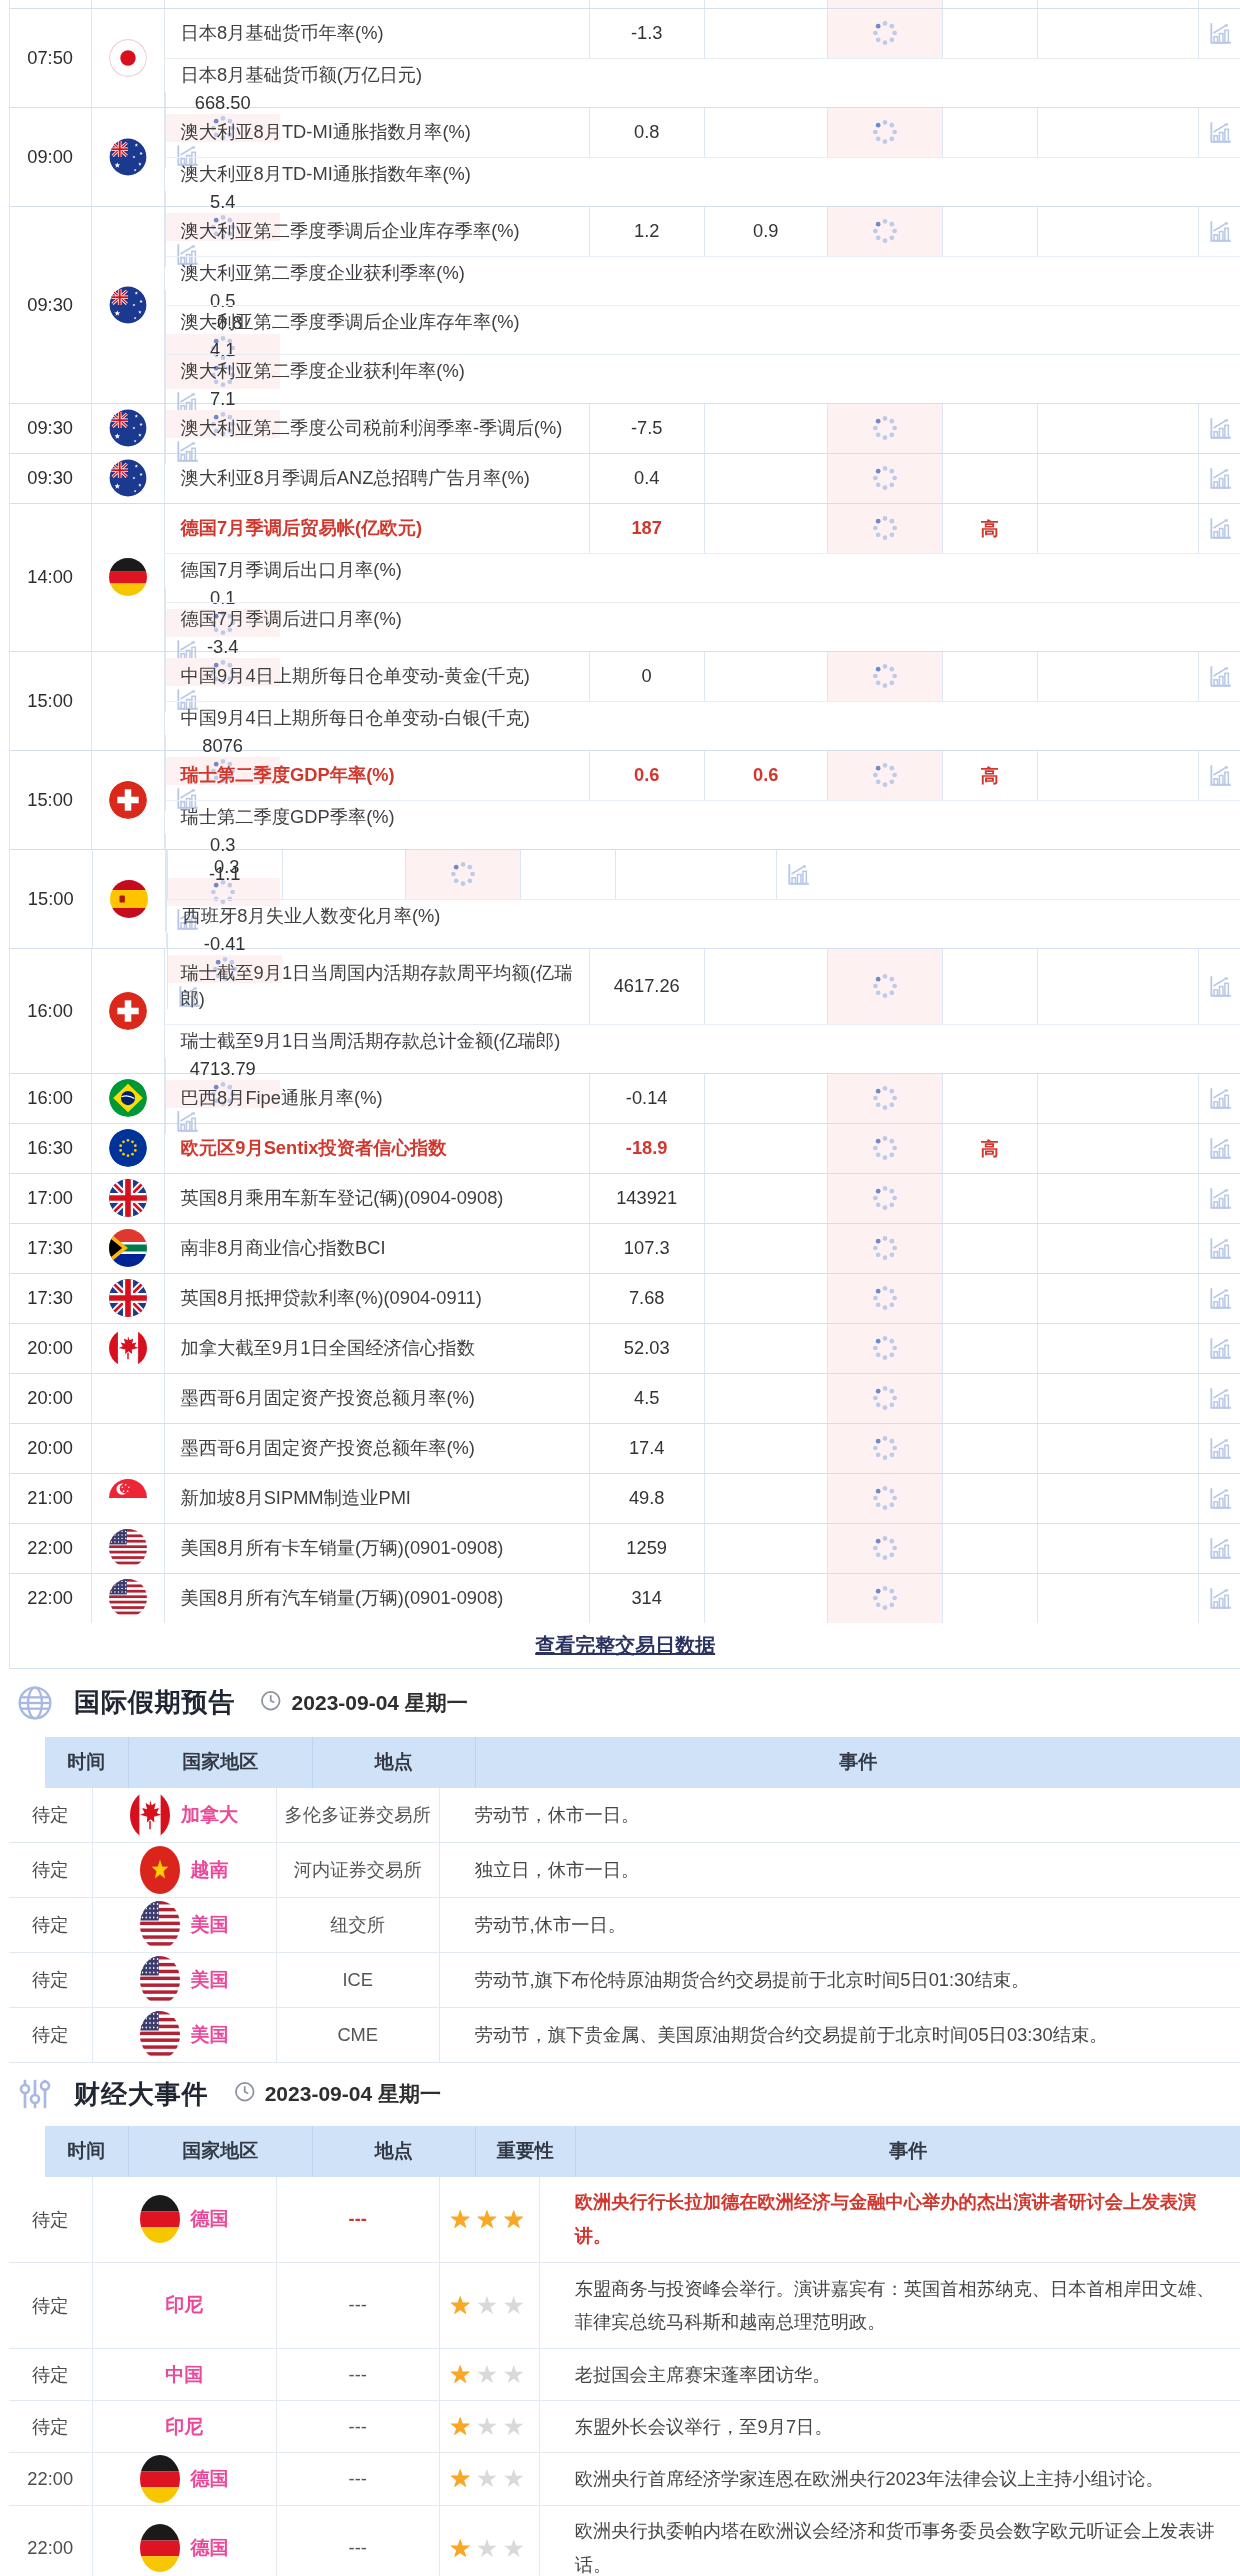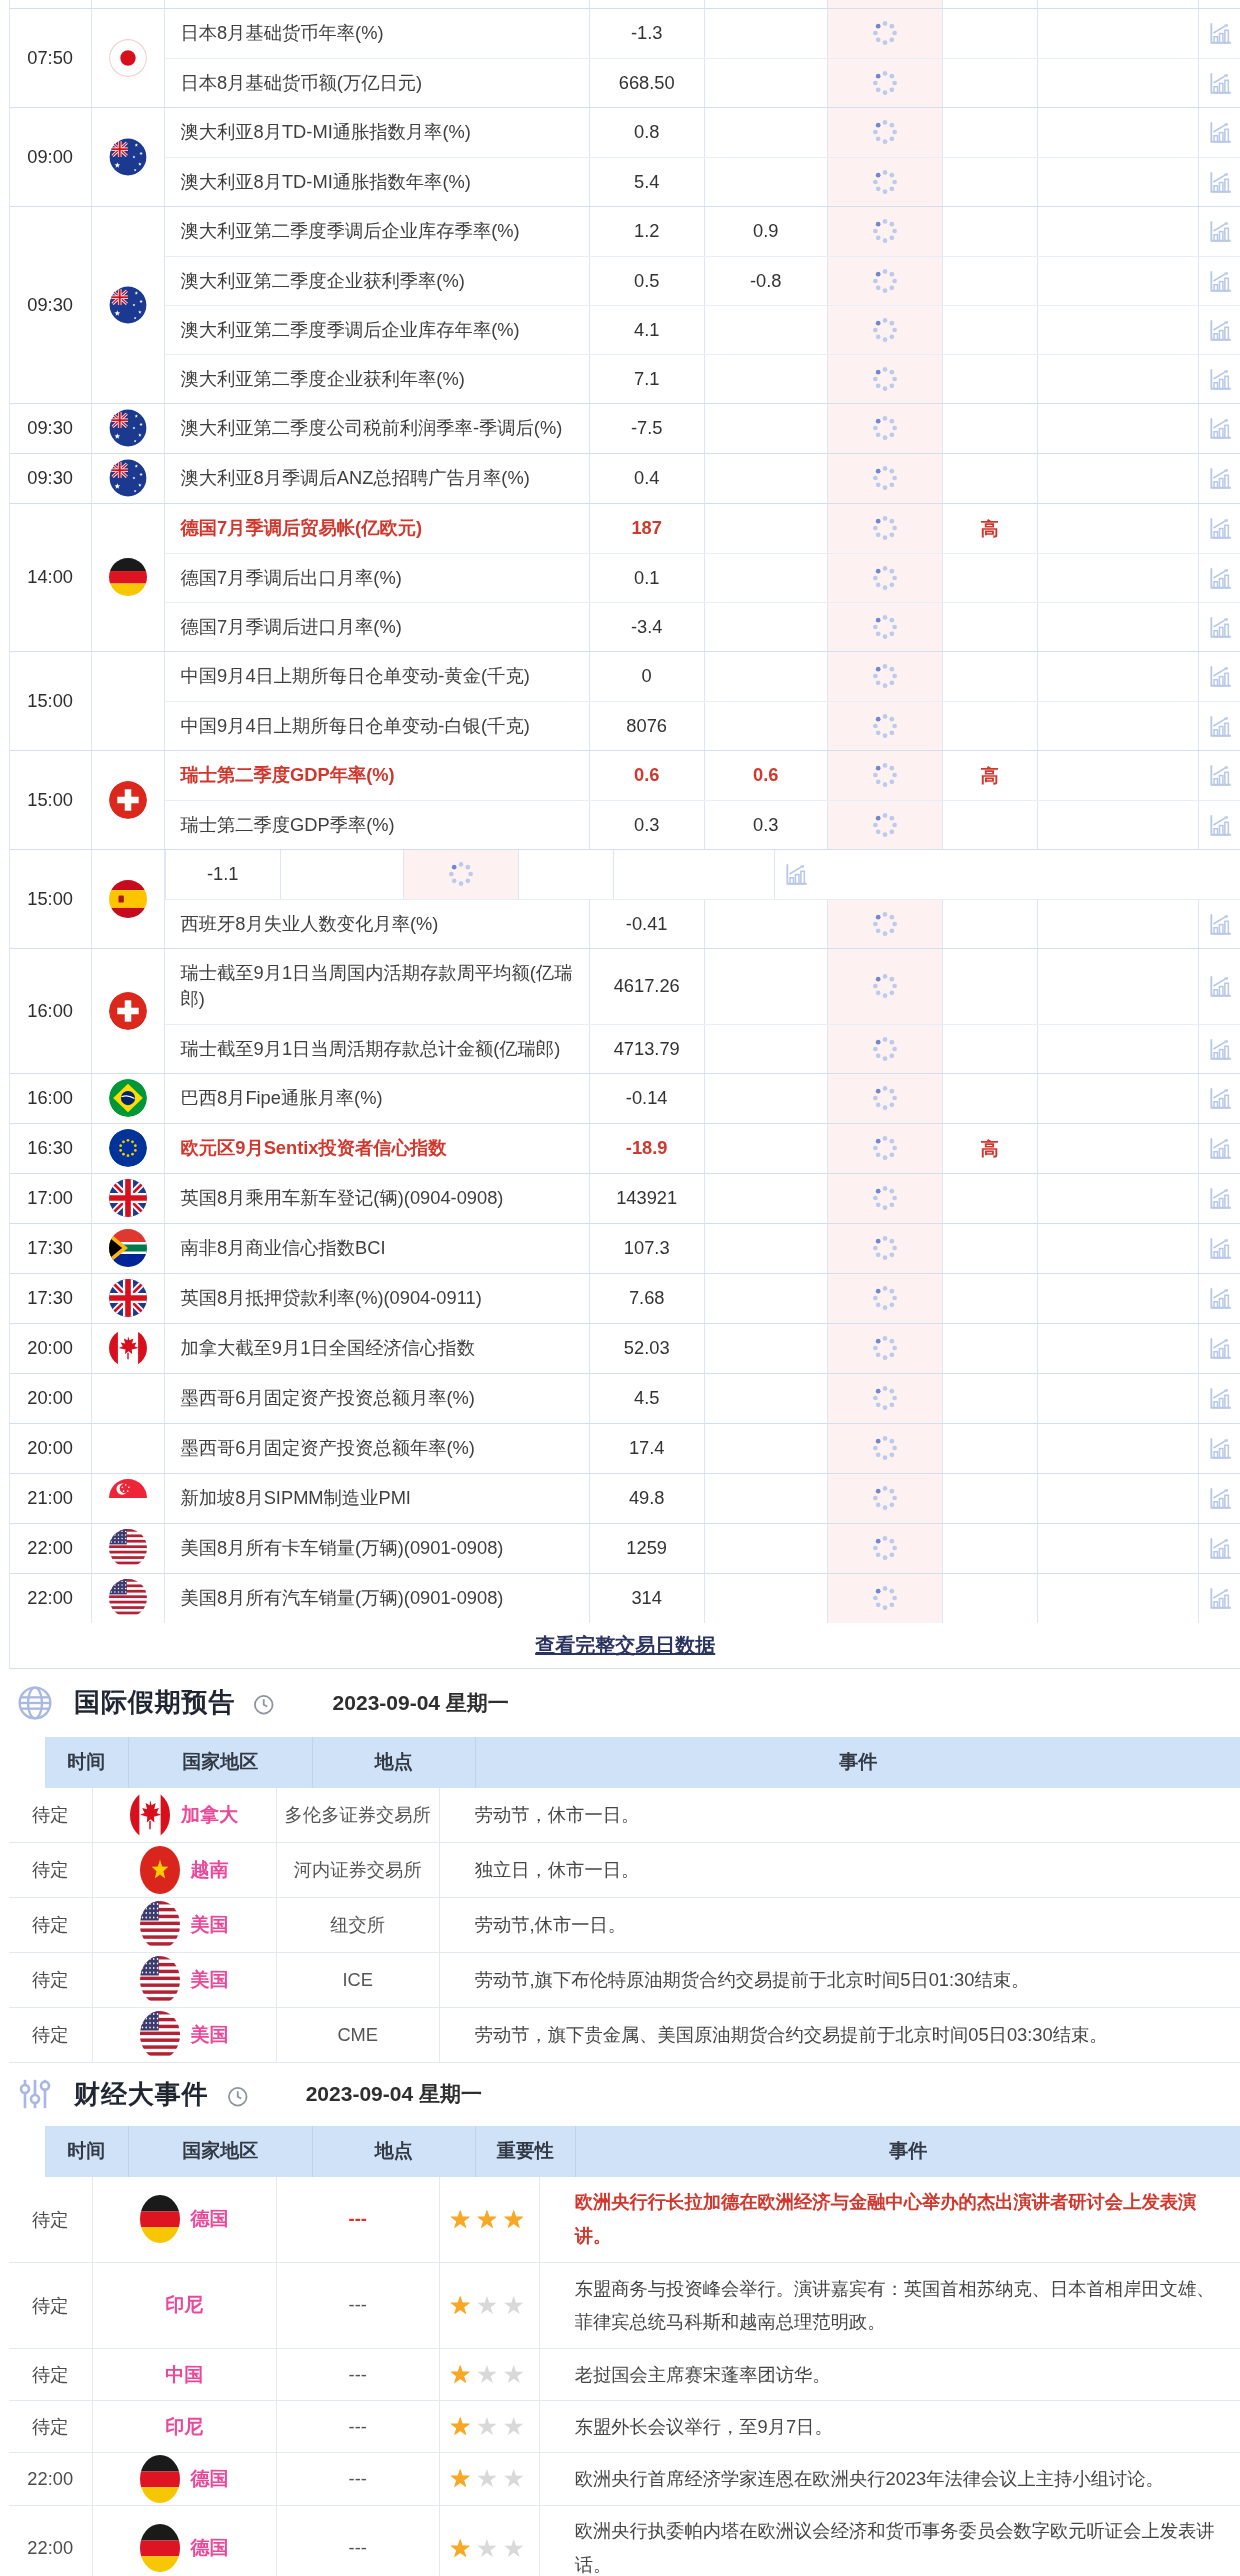--- a/index.html
+++ b/index.html
@@ -26,21 +26,21 @@
   .cal-group{display:flex;border-top:0.9px solid var(--bGroup);}
   .cal-group.partial{border-top:none;}
   .cell.time{width:83px;display:flex;align-items:center;justify-content:center;
     font-size:18.3px;color:#2e2e2e;border-right:0.9px solid var(--bV);}
   .cell.flag{width:74px;display:flex;align-items:center;justify-content:center;
     border-right:0.9px solid var(--bV);}
   .cal-rows{flex:1;display:flex;flex-direction:column;}
   .cal-row{display:flex;height:49px;align-items:stretch;}
   .cal-row.tall{height:75px;}
   .cal-row.partial{height:7.8px;}
-  .cal-row + .cal-row{border-top:0.9px solid var(--bInner);}
+  .cal-row + .cal-row{border-top:0.9px solid var(--bInner);flex-direction:column;}
   .c{display:flex;align-items:center;justify-content:center;font-size:18.3px;color:#333;}
   .c.name{width:424px;justify-content:flex-start;padding:3.5px 8.7px 3.5px 15.7px;
     color:#3f3f3f;line-height:1.45;}
   .c.prev{width:115px;border-left:0.9px solid var(--bV);}
   .c.fc{width:123px;border-left:0.9px solid var(--bV);}
   .c.actual{width:115px;border-left:0.9px solid var(--bV);background:var(--pink);}
   .c.imp{width:95px;border-left:0.9px solid var(--bV);color:var(--red);font-weight:700;}
   .c.extra{width:161px;border-left:0.9px solid var(--bV);}
   .c.chart{width:43px;border-left:0.9px solid var(--bV);}
   .cal-row.hl .c.name,.cal-row.hl .c.prev,.cal-row.hl .c.fc{color:var(--red);font-weight:700;}
@@ -49,21 +49,21 @@
   .chart-ic{width:26px;height:26px;cursor:pointer;}
 
   .cal-link{height:46px;display:flex;align-items:center;justify-content:center;
     border-bottom:0.9px solid #cfe0f2;}
   .cal-link a{color:var(--navy);font-size:20px;font-weight:700;text-decoration:underline;cursor:pointer;}
 
   
   .sec-head{display:flex;align-items:center;height:68px;padding-left:15px;}
   .sec-ico{width:40px;height:40px;margin-right:19px;}
   .sec-title{font-size:26px;font-weight:700;color:#1f2531;letter-spacing:0.9px;}
-  .sec-date{display:flex;align-items:flex-end;margin-left:17px;gap:48px;}
+  .sec-date{display:flex;align-items:flex-start;margin-left:24px;}
   .clock-ic{width:23.5px;height:23.5px;margin-right:8.7px;}
   .date-txt{font-size:21px;font-weight:700;color:#2e2e2e;}
 
   
   .btab{width:1232px;}
   .btab .hrow{display:flex;background:var(--hdrBg);height:51px;margin-left:36px;}
   .btab .hrow .h{display:flex;align-items:center;justify-content:center;
     font-size:19px;font-weight:700;color:#333a46;}
   .btab .row{display:flex;border-bottom:0.9px solid var(--bGray);}
   .btab .row:first-of-type{border-top:none;}

